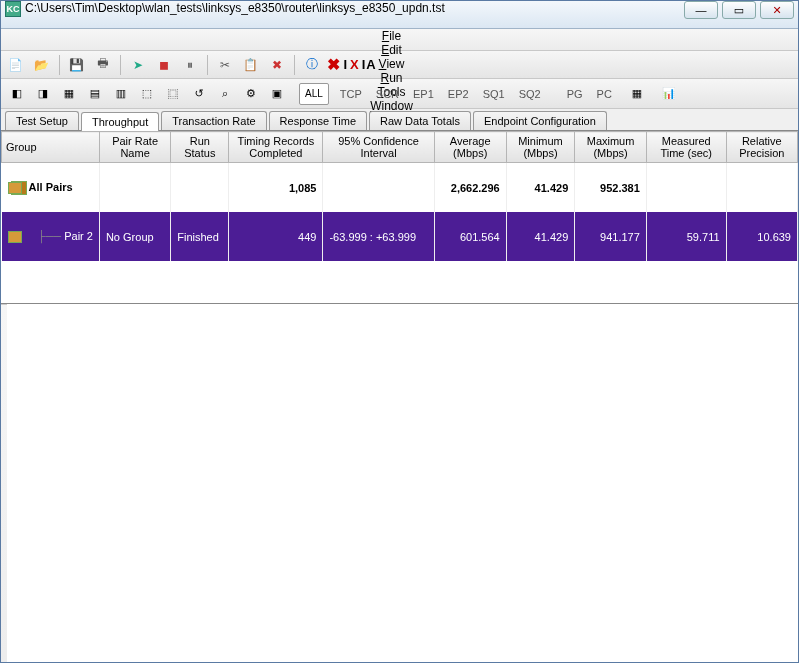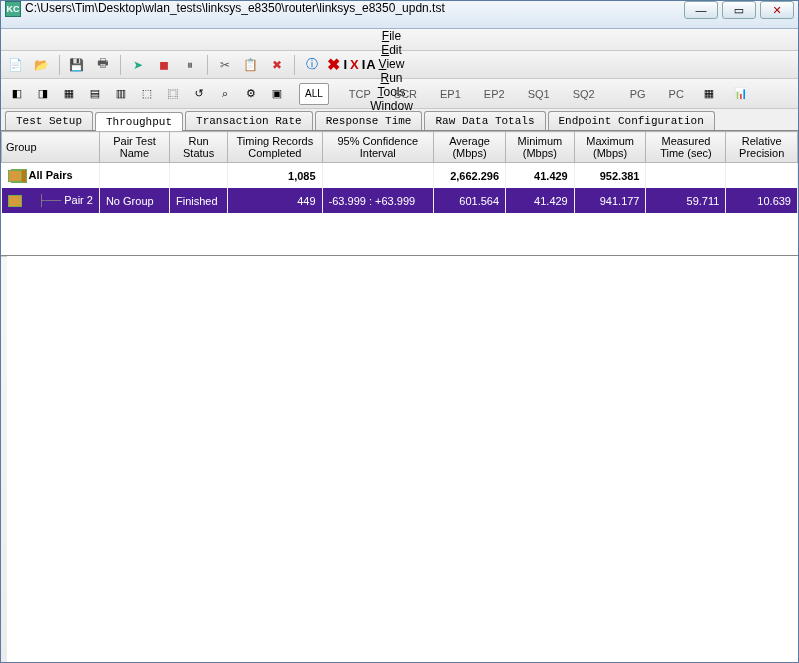--- a/index.html
+++ b/index.html
@@ -12,27 +12,27 @@
   .menubar { height:22px; background:linear-gradient(#f6f6f6,#ececec); display:flex; align-items:center; padding:0 6px; border-bottom:1px solid #c8c8c8;flex-direction:column; }
   .menubar span { margin-right:16px; font-size:12px; }
   .menubar span u{ text-decoration:underline; }
   .toolbar { height:28px; background:linear-gradient(#f6f6f6,#e5e5e5); border-bottom:1px solid #c8c8c8; display:flex; align-items:center; padding:0 4px; gap:4px; }
   .toolbar .tbtn { width:22px; height:22px; display:flex;align-items:center;justify-content:center; font-size:12px; color:#555; border:1px solid transparent; }
   .toolbar .sep { width:1px; height:20px; background:#bbb; margin:0 2px; }
   .toolbar2 { height:30px; background:linear-gradient(#f6f6f6,#e5e5e5); border-bottom:1px solid #c8c8c8; display:flex; align-items:center; padding:0 6px; gap:6px; }
   .toolbar2 .tbtn2 { min-width:20px; height:22px; display:flex;align-items:center;justify-content:center; font-size:11px; padding:0 3px; }
   .toolbar2 .tbtn2.boxed { border:1px solid #999; background:#fff; border-radius:2px; padding:0 5px; font-size:10px; }
   .tabstrip { height:22px; display:flex; align-items:flex-end; padding-left:4px; background:#f0f0f0; border-bottom:1px solid #888; }
-  .tab { padding:3px 10px; font-size:11px; border:1px solid #999; border-bottom:none; margin-right:2px; background:linear-gradient(#f5f5f5,#e5e5e5); border-radius:3px 3px 0 0;font-family:Liberation Mono, monospace; }
+  .tab { padding:3px 10px; font-size:11px; border:1px solid #999; border-bottom:none; margin-right:2px; background:linear-gradient(#f5f5f5,#e5e5e5); border-radius:3px 3px 0 0; }
   .tab.active { background:#fff; position:relative; top:1px; }
   .grid-wrap { border-bottom:1px solid #888; }
   .grid { width:100%; border-collapse:collapse; font-size:11px; }
   .grid th { background:linear-gradient(#f8f8f8,#e2e2e2); border:1px solid #b5b5b5; padding:3px 4px; font-weight:normal; text-align:center; vertical-align:middle; height:30px; }
   .grid th.first { text-align:left; }
-  .grid td { padding:6px 6px; border-right:1px solid #eee; text-align:right; white-space:nowrap; }
+  .grid td { padding:18px 6px; border-right:1px solid #eee; text-align:right; white-space:nowrap; }
   .grid td.left { text-align:left; }
   .grid tr.allpairs td { font-weight:bold; }
   .grid tr.sel td { background:#4c1d95; color:#fff; }
   .rowicon { display:inline-block; width:14px;height:12px; background:#d59a3a; border:1px solid #7a5; vertical-align:middle; margin-right:4px; position:relative; }
   .rowicon.multi::after{ content:""; position:absolute; left:2px; top:-2px; width:14px;height:12px;background:#b77b1a;border:1px solid #7a5; z-index:-1;}
   .tree-line { color:#888; }
   .sep2 { width:6px; height:100%; background:linear-gradient(#f6f6f6,#e5e5e5); cursor:row-resize; border-top:1px solid #ccc; border-bottom:1px solid #ccc;}
   .ixia-logo { display:flex; align-items:center; gap:2px; font-weight:bold; font-size:13px; letter-spacing:1px; }
   .ixia-logo .bullet{color:#c00;font-size:16px;}
   .filler { height:42px; background:#fff; }
@@ -88,21 +88,21 @@
   <div class="tbtn2">▦</div>
   <div class="tbtn2">▤</div>
   <div class="tbtn2">▥</div>
   <div class="tbtn2">⬚</div>
   <div class="tbtn2">⿴</div>
   <div class="tbtn2">↺</div>
   <div class="tbtn2">⌕</div>
   <div class="tbtn2">⚙</div>
   <div class="tbtn2">▣</div>
   <div class="sep"></div>
-  <div id="tb2-btns" style="display:flex;gap:17px;">
+  <div id="tb2-btns" style="display:flex;gap:8px;">
       <div class="tbtn2 boxed">ALL</div>
       <div class="tbtn2" style="color: rgb(85, 85, 85);">TCP</div>
       <div class="tbtn2" style="color: rgb(85, 85, 85);">SCR</div>
       <div class="tbtn2" style="color: rgb(85, 85, 85);">EP1</div>
       <div class="tbtn2" style="color: rgb(85, 85, 85);">EP2</div>
       <div class="tbtn2" style="color: rgb(85, 85, 85);">SQ1</div>
       <div class="tbtn2" style="color: rgb(85, 85, 85);">SQ2</div>
       <div class="tbtn2" style="color: rgb(85, 85, 85); margin-left: 12px;">PG</div>
       <div class="tbtn2" style="color: rgb(85, 85, 85);">PC</div>
     </div>
@@ -119,21 +119,21 @@
     <div class="tab">Response Time</div>
     <div class="tab">Raw Data Totals</div>
     <div class="tab">Endpoint Configuration</div>
   </div>
 
 <div class="grid-wrap">
 <table class="grid">
   <thead>
         <tr id="colhdr">
           <th class="first">Group</th>
-          <th>Pair Test Name</th>
+          <th>Pair Rate Name</th>
           <th>Run Status</th>
           <th>Timing Records Completed</th>
           <th>95% Confidence Interval</th>
           <th>Average (Mbps)</th>
           <th>Minimum (Mbps)</th>
           <th>Maximum (Mbps)</th>
           <th>Measured Time (sec)</th>
           <th>Relative Precision</th>
         </tr>
       </thead>

